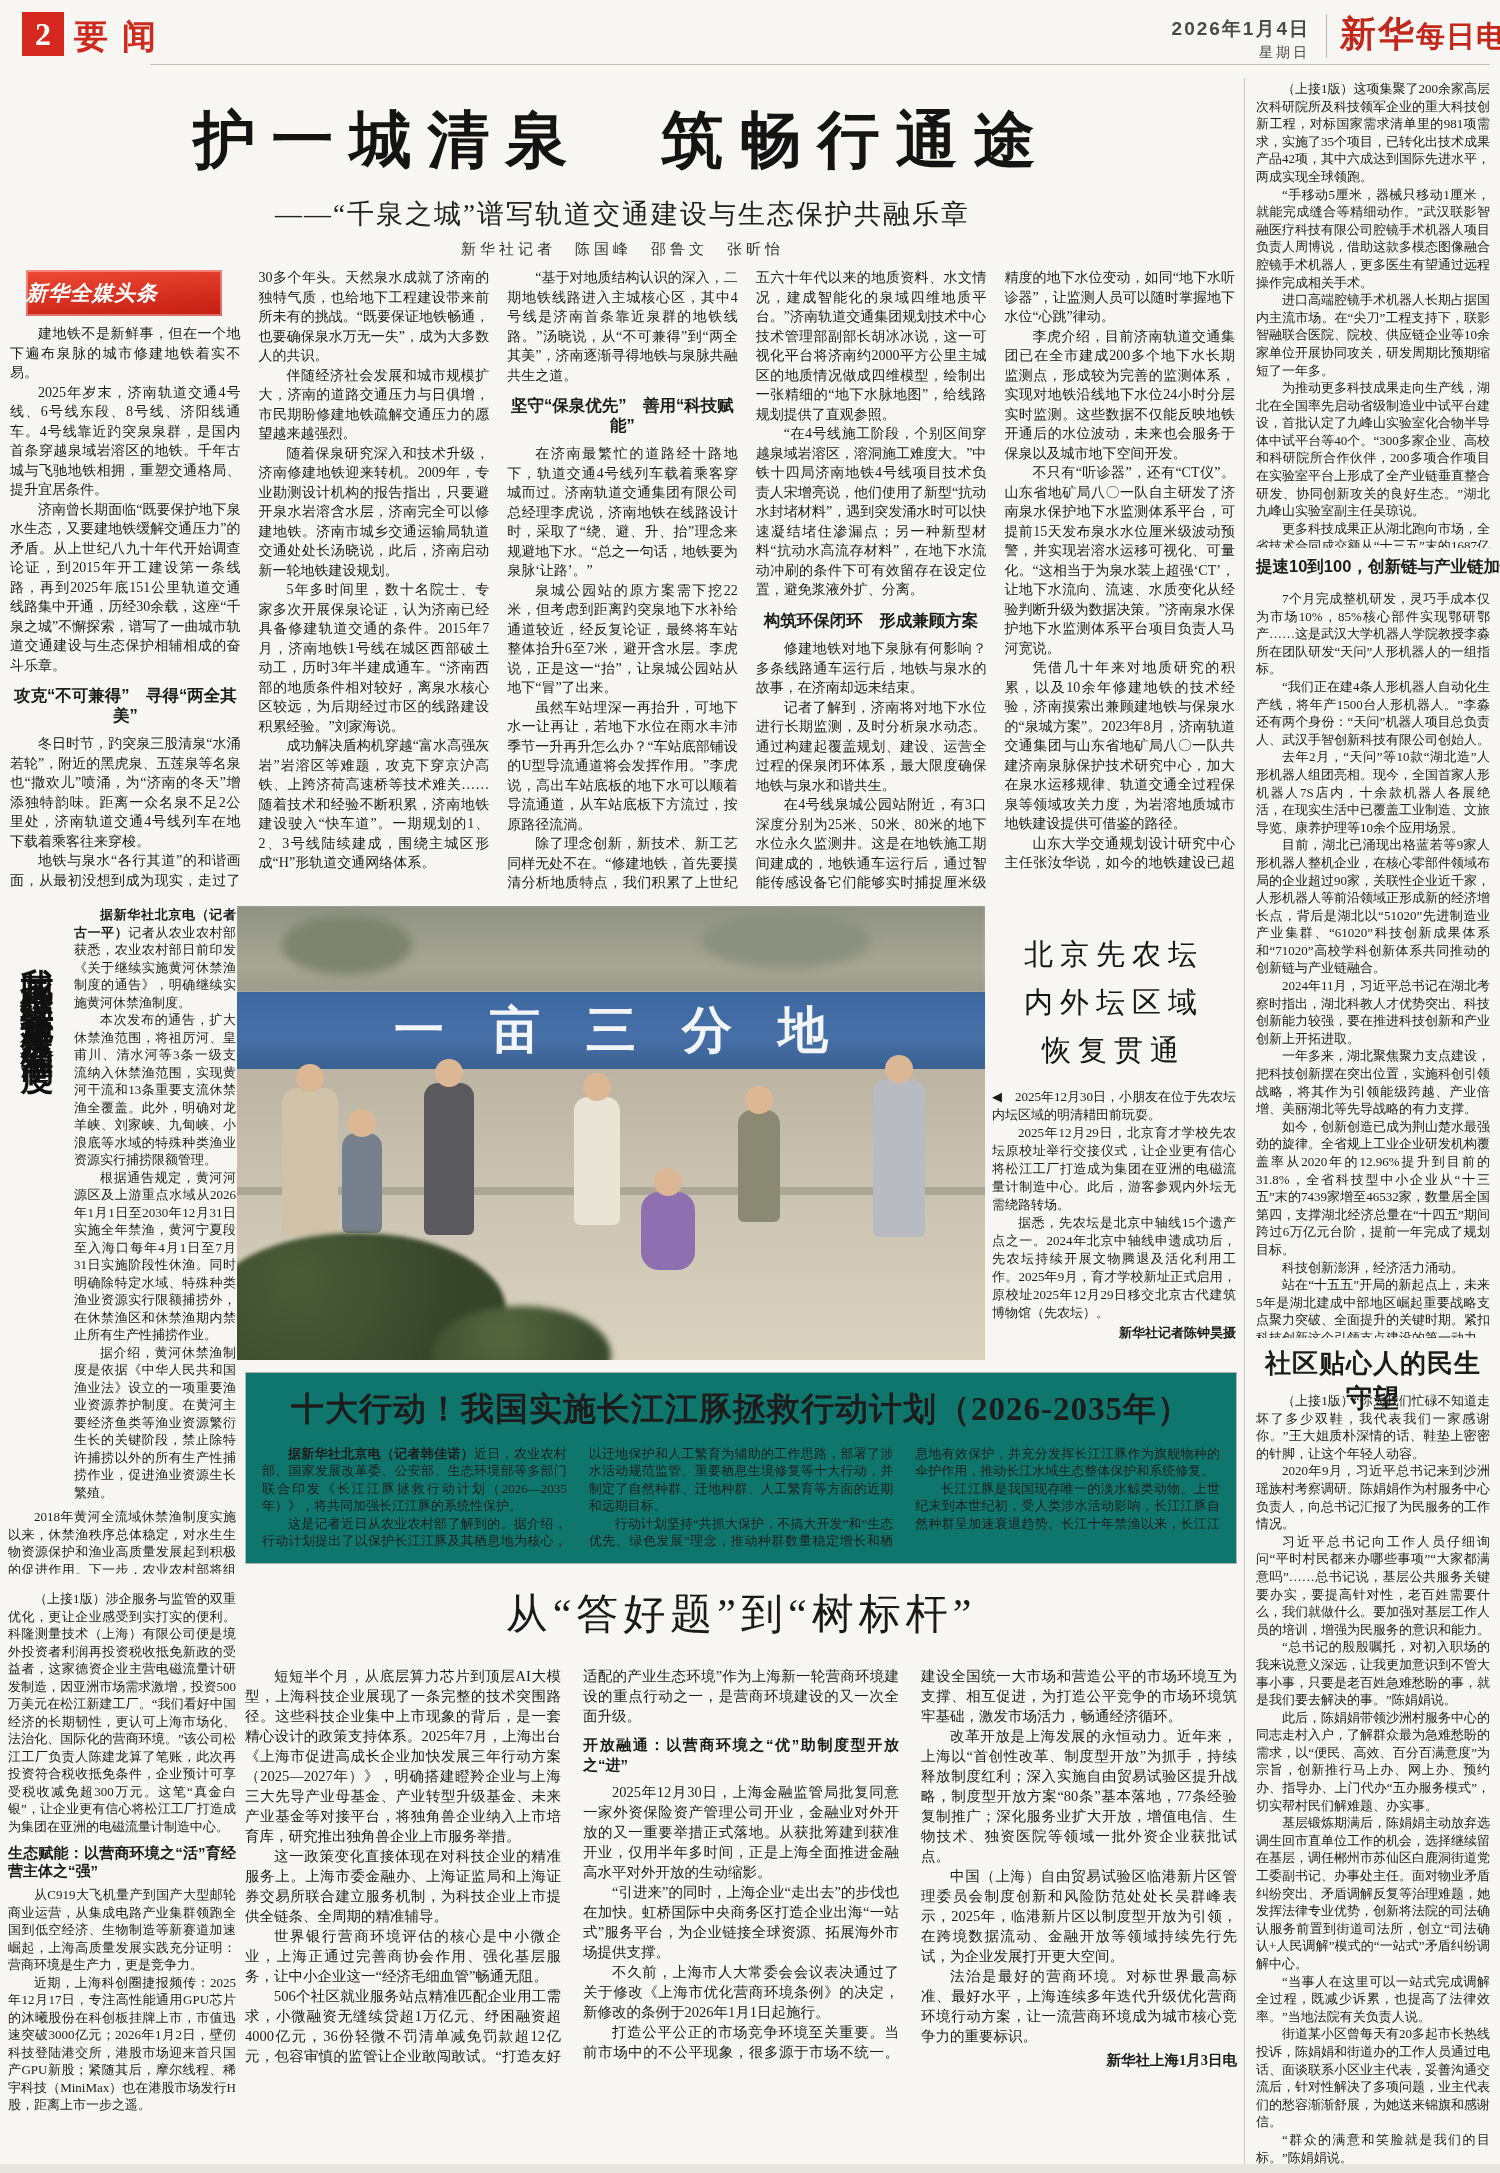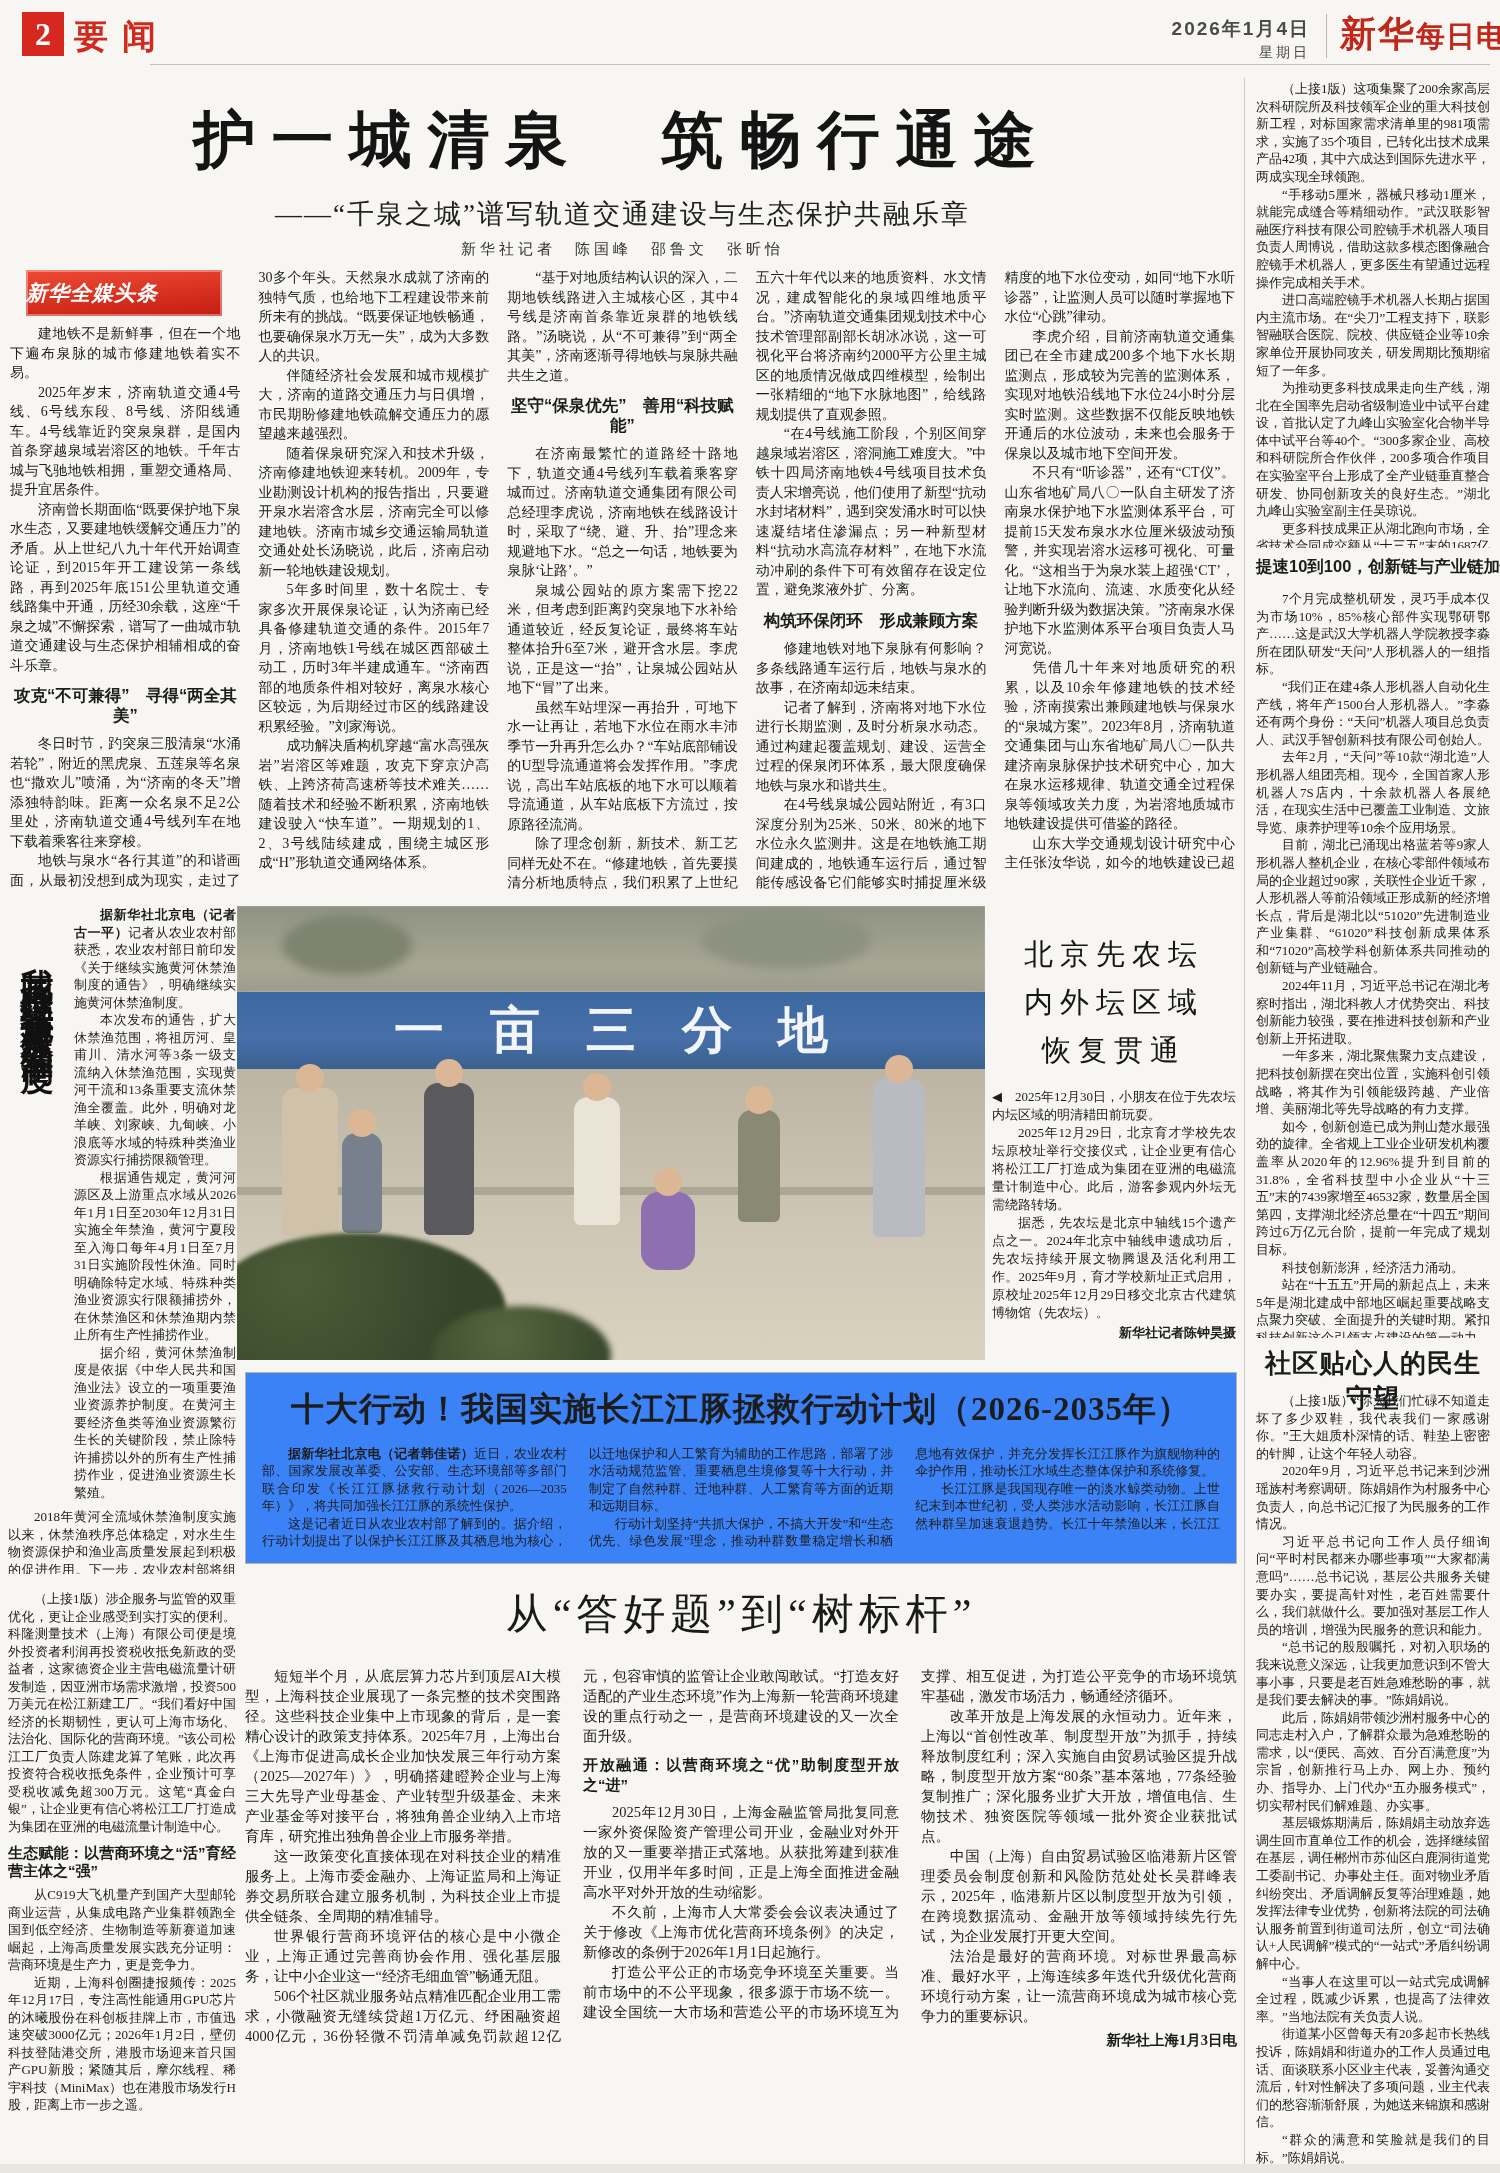--- a/index.html
+++ b/index.html
@@ -57,21 +57,21 @@
   
   .cap{left:992px;top:906px;width:244px;height:454px;overflow:hidden;}
   .cap-title{text-align:center;font-size:29px;letter-spacing:7px;line-height:48px;white-space:pre-line;
              margin:24px 0 14px;color:#161616;font-weight:500;}
   .cap-body{font-size:13px;line-height:18px;}
   .cap-body p{margin:0;text-align:justify;text-indent:2em;}
   .cap-body p.first{text-indent:0;}
   .cap-body .mark{font-weight:700;}
   .cap-credit{text-align:right;font-weight:700;font-size:13px;margin-top:2px;}
   
-  .dolphin{left:245px;top:1372px;width:992px;height:192px;border:1px solid #b7b3ab;box-sizing:border-box;background:#3b82f6;}
+  .dolphin{left:245px;top:1372px;width:992px;height:192px;border:1px solid #b7b3ab;box-sizing:border-box;background:#0f766e;}
   .do-hl{position:absolute;left:0;top:14px;width:100%;text-align:center;font-size:33px;font-weight:600;letter-spacing:1px;}
   .do-body{position:absolute;left:16px;top:72px;width:958px;height:108px;overflow:hidden;
            column-count:3;column-gap:22px;font-size:13px;line-height:17.4px;}
   
   .bm-hl{left:245px;top:1586px;width:992px;text-align:center;font-size:42px;font-weight:400;letter-spacing:5px;color:#1a1a1a;}
   .bm-body{left:245px;top:1666px;width:992px;height:496px;overflow:hidden;
            column-count:3;column-gap:22px;font-size:14.5px;line-height:20px;}
   
   .yr{left:8px;top:906px;width:228px;height:668px;overflow:hidden;}
   .yr-vert{position:absolute;left:6px;top:36px;height:566px;writing-mode:vertical-rl;
@@ -157,20 +157,21 @@
   </div>
 
   <div class="abs bm-hl">从“答好题”到“树标杆”</div>
   <div class="abs bm-body body">
       <p>短短半个月，从底层算力芯片到顶层AI大模型，上海科技企业展现了一条完整的技术突围路径。这些科技企业集中上市现象的背后，是一套精心设计的政策支持体系。2025年7月，上海出台《上海市促进高成长企业加快发展三年行动方案（2025—2027年）》，明确搭建瞪羚企业与上海三大先导产业母基金、产业转型升级基金、未来产业基金等对接平台，将独角兽企业纳入上市培育库，研究推出独角兽企业上市服务举措。</p>
       <p>这一政策变化直接体现在对科技企业的精准服务上。上海市委金融办、上海证监局和上海证券交易所联合建立服务机制，为科技企业上市提供全链条、全周期的精准辅导。</p>
       <p>世界银行营商环境评估的核心是中小微企业，上海正通过完善商协会作用、强化基层服务，让中小企业这一“经济毛细血管”畅通无阻。</p>
       <p>506个社区就业服务站点精准匹配企业用工需求，小微融资无缝续贷超1万亿元、纾困融资超4000亿元，36份轻微不罚清单减免罚款超12亿元，包容审慎的监管让企业敢闯敢试。“打造友好适配的产业生态环境”作为上海新一轮营商环境建设的重点行动之一，是营商环境建设的又一次全面升级。</p>
       <h5>开放融通：以营商环境之“优”助制度型开放之“进”</h5>
       <p>2025年12月30日，上海金融监管局批复同意一家外资保险资产管理公司开业，金融业对外开放的又一重要举措正式落地。从获批筹建到获准开业，仅用半年多时间，正是上海全面推进金融高水平对外开放的生动缩影。</p>
+      <p>“引进来”的同时，上海企业“走出去”的步伐也在加快。虹桥国际中央商务区打造企业出海“一站式”服务平台，为企业链接全球资源、拓展海外市场提供支撑。</p>
       <p>不久前，上海市人大常委会会议表决通过了关于修改《上海市优化营商环境条例》的决定，新修改的条例于2026年1月1日起施行。</p>
       <p>打造公平公正的市场竞争环境至关重要。当前市场中的不公平现象，很多源于市场不统一。建设全国统一大市场和营造公平的市场环境互为支撑、相互促进，为打造公平竞争的市场环境筑牢基础，激发市场活力，畅通经济循环。</p>
       <p>改革开放是上海发展的永恒动力。近年来，上海以“首创性改革、制度型开放”为抓手，持续释放制度红利；深入实施自由贸易试验区提升战略，制度型开放方案“80条”基本落地，77条经验复制推广；深化服务业扩大开放，增值电信、生物技术、独资医院等领域一批外资企业获批试点。</p>
       <p>中国（上海）自由贸易试验区临港新片区管理委员会制度创新和风险防范处处长吴群峰表示，2025年，临港新片区以制度型开放为引领，在跨境数据流动、金融开放等领域持续先行先试，为企业发展打开更大空间。</p>
       <p>法治是最好的营商环境。对标世界最高标准、最好水平，上海连续多年迭代升级优化营商环境行动方案，让一流营商环境成为城市核心竞争力的重要标识。</p>
       <p class="cr">新华社上海1月3日电</p>
     </div>
 
   <div class="abs yr">
     <div class="yr-vert">我国将继续实施黄河休禁渔制度</div>

